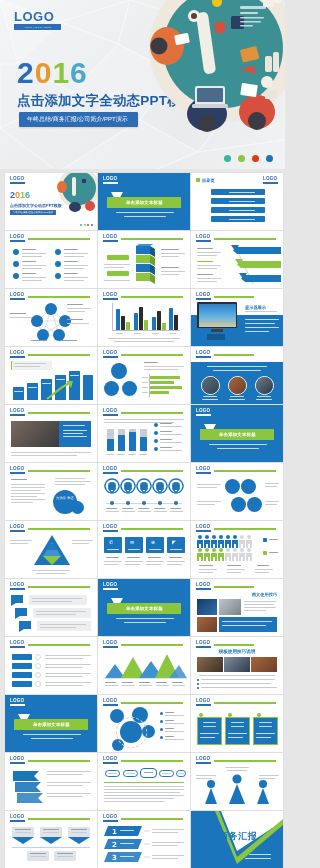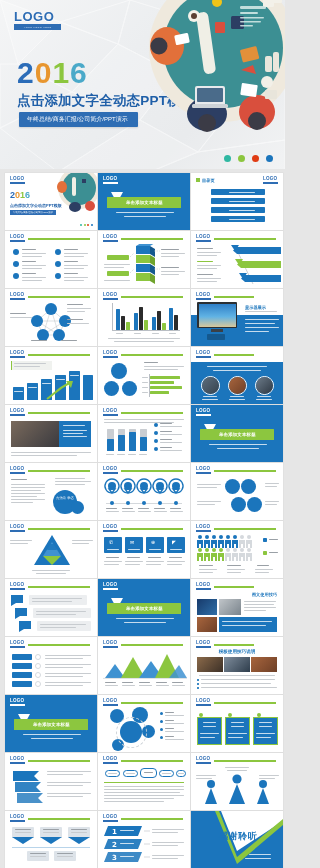--- a/index.html
+++ b/index.html
@@ -1049,19 +1049,19 @@
       </svg>
     </div>
 
     <div class="slide">
       <svg style="position:absolute;inset:0;width:92px;height:57px" viewBox="0 0 92 57" preserveAspectRatio="none">
         <path d="M0 0 L92 0 L92 57 L0 57 Z" fill="#ffffff"></path>
         <path d="M0 0 L30 0 L46 40 L92 10 L92 57 L0 57 Z" fill="#1b75bc"></path>
         <path d="M28 0 L46 46 L92 8 L92 14 L46 53 L24 0 Z" fill="#8cc63f"></path>
       </svg>
       <div class="s-logo right w">LOGO</div>
-      <div class="ty-text">感谢聆听</div>
+      <div class="ty-text">商务汇报</div>
       <div class="txt w" style="left:58px;top:43px;width:22px"></div>
       <div class="txt w" style="left:54px;top:47px;width:26px"></div>
     </div>
 
   </div>
 </div>
 
 </body></html>

